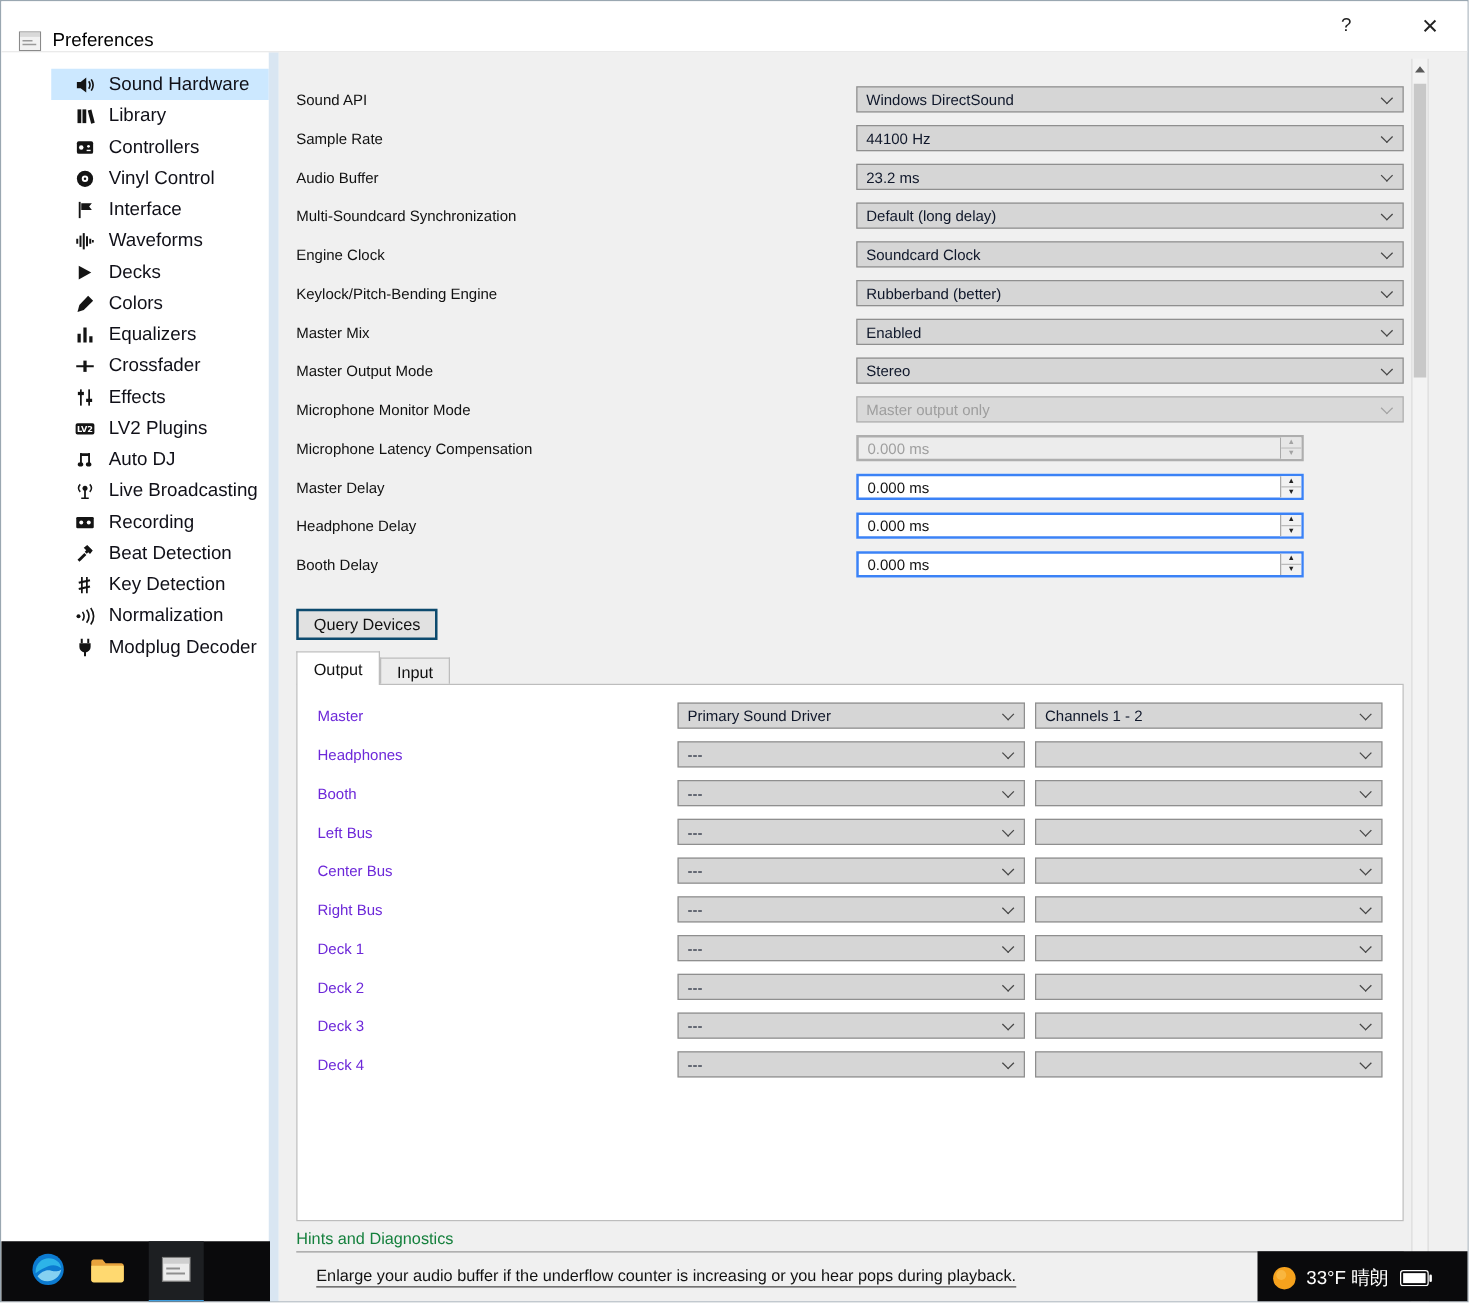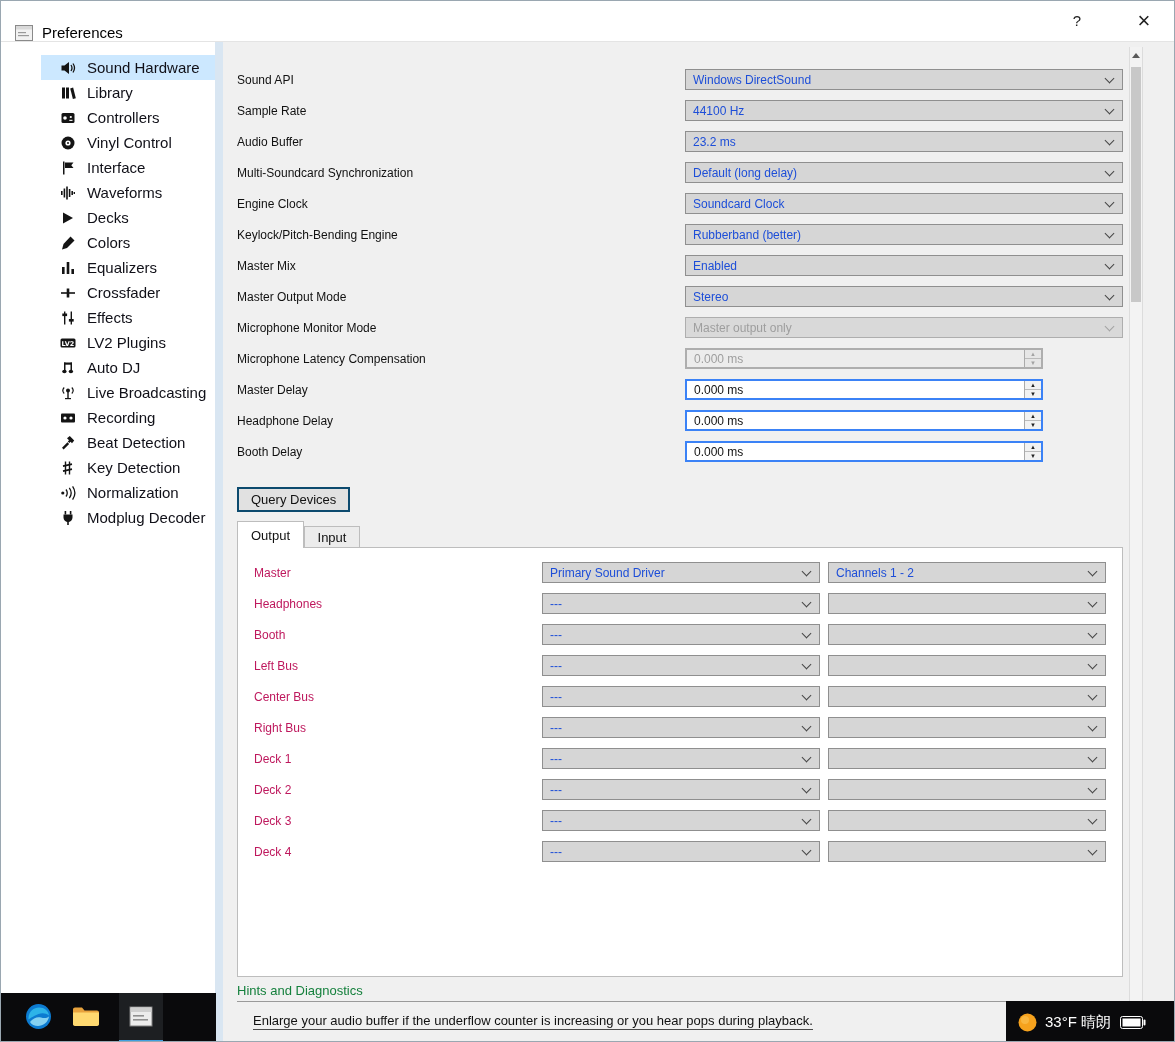--- a/index.html
+++ b/index.html
@@ -23,21 +23,21 @@
   .srow.sel { background:#cce8ff; }
   .sicon { width:17px; height:16px; display:flex; align-items:center; justify-content:center; flex:none; }
   .divider { width:8px; background:#d9e6f2; flex:none; }
 
   
   .main { position:relative; flex:1; background:#f0f0f0; }
   .form { position:absolute; top:27px; left:14px; width:886px; }
   .frow { display:flex; align-items:center; height:21px; margin-bottom:10px; }
   .flabel { width:448px; font-size:12px; color:#111; }
 
-  .combo { position:relative; height:21px; background:#d6d6d6; border:1px solid #8f8f8f; display:flex; align-items:center; padding:0 26px 0 7px; font-size:12px; color:#1d4ed8; }
+  .combo { position:relative; height:21px; background:#d6d6d6; border:1px solid #8f8f8f; display:flex; align-items:center; padding:0 26px 0 7px; font-size:12px; color:#0f172a; }
   .combo.w-full { width:438px; }
   .combo.sm { width:278px; margin-right:8px; }
   .combo .chev { position:absolute; right:9px; top:5px; width:7px; height:7px; border-right:1.4px solid #464646; border-bottom:1.4px solid #464646; transform:rotate(45deg); }
   .combo.disabled { background:#d9d9d9; border-color:#aeaeae; color:#9e9e9e; }
   .combo.disabled .chev { border-color:#a3a3a3; }
 
   .spinbox { position:relative; width:358px; height:21px; background:#fff; border:2px solid #3b82f6; display:flex; align-items:center; padding:0 20px 0 7px; font-size:12px; color:#111; }
   .spin-btns { position:absolute; right:0; top:0; bottom:0; width:17px; border-left:1px solid #aaa; display:flex; flex-direction:column; background:#f2f2f2; }
   .sb { flex:1; display:flex; align-items:center; justify-content:center; font-size:6px; line-height:1; color:#222; }
   .sb.su { border-bottom:1px solid #bbb; }
@@ -45,21 +45,21 @@
   .spinbox.disabled .sb { color:#a3a3a3; background:#e6e6e6; }
 
   .query-btn { position:absolute; top:445px; left:14px; height:25px; padding:0 12px; background:#e1e1e1; border:2px solid #0c4a6e; font-size:13px; color:#111; font-family:inherit; }
 
   .tab { position:absolute; display:flex; align-items:center; justify-content:center; font-size:13px; color:#111; }
   .tab-output { top:479px; left:14px; width:67px; height:27px; background:#fff; border:1px solid #bdbdbd; border-bottom:none; z-index:2; }
   .tab-input { top:484px; left:81px; width:56px; height:22px; background:#ececec; border:1px solid #bdbdbd; border-bottom:none; z-index:0; }
 
   .routing-panel { position:absolute; top:505px; left:14px; width:886px; height:430px; background:#fff; border:1px solid #bdbdbd; padding:14px 0 0 16px; z-index:1; }
   .rrow { display:flex; align-items:center; height:21px; margin-bottom:10px; }
-  .rlabel { width:288px; font-size:12px; color:#be185d; }
+  .rlabel { width:288px; font-size:12px; color:#6d28d9; }
 
   .hints { position:absolute; top:941px; left:14px; width:886px; }
   .hints-title { font-size:13px; color:#15803d; border-bottom:1px solid #9a9a9a; padding-bottom:3px; }
   .hint-text { display:inline-block; margin:11px 0 0 16px; font-size:13px; color:#111; border-bottom:1px solid #4a4a4a; padding-bottom:1px; }
 
   
   .scrollbar { position:absolute; top:5px; bottom:0; left:906px; width:14px; background:#f3f3f3; border-left:1px solid #dcdcdc; border-right:1px solid #dcdcdc; }
   .sb-up { height:16px; display:flex; align-items:center; justify-content:center; }
   .sb-up-arrow { width:0; height:0; border-left:4px solid transparent; border-right:4px solid transparent; border-bottom:5px solid #5a5a5a; }
   .sb-thumb { position:absolute; top:20px; left:1px; right:1px; height:235px; background:#c8c8c8; }

